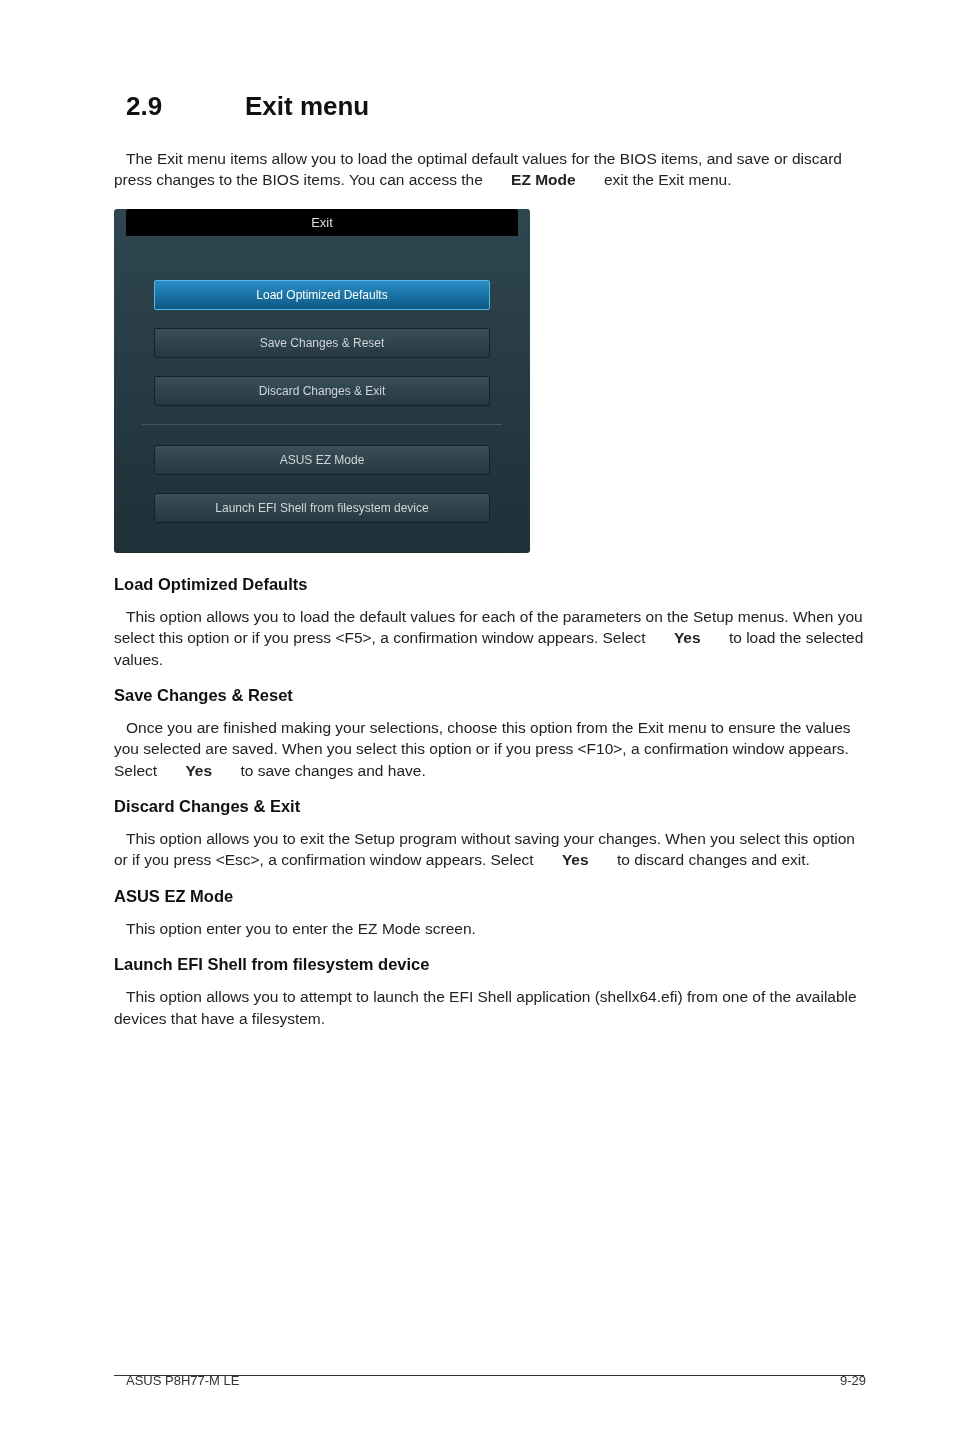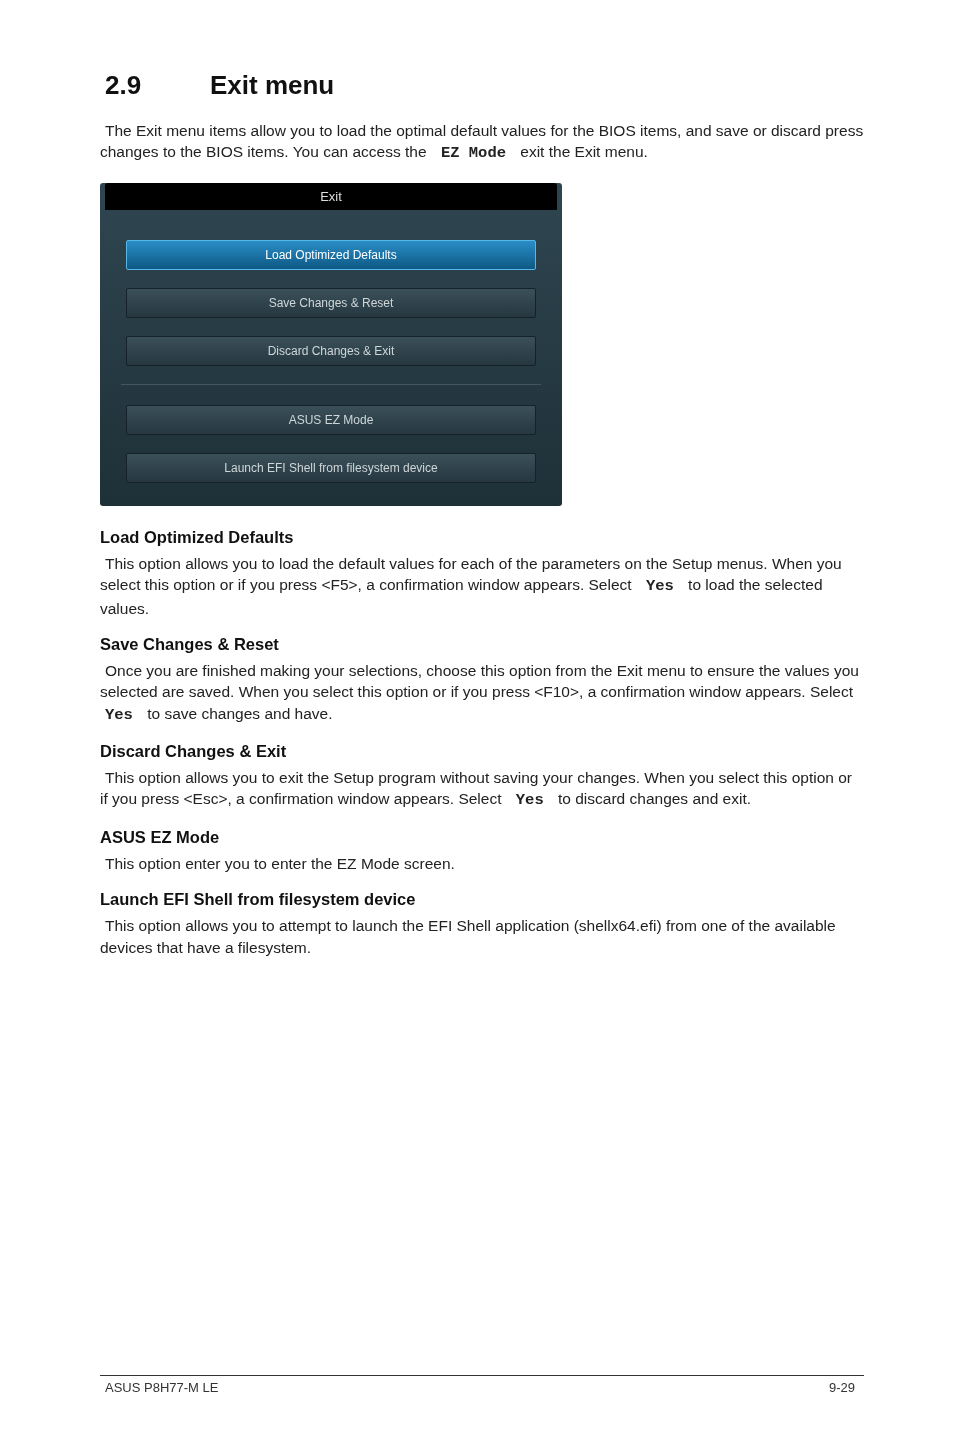--- a/index.html
+++ b/index.html
@@ -1,15 +1,15 @@
 <!DOCTYPE html>
 <html><head>
 <meta charset="utf-8">
 <style>
-  * { margin: 5px; padding: 0; box-sizing: border-box; }
+  * { margin: 12px; padding: 0; box-sizing: border-box; }
   body {
     font-family: Arial, Helvetica, sans-serif;
     background: #ffffff;
     color: #222;
     width: 954px;
     margin: 0 auto;
     padding: 55px 90px 30px 90px;
     position: relative;
     min-height: 1438px;
   }
@@ -23,21 +23,21 @@
     display: inline-block;
     width: 95px;
   }
   p.intro {
     font-size: 15.5px;
     line-height: 1.38;
     margin-bottom: 18px;
     color: #222;
   }
   .bios-panel {
-    width: 462px;
+    width: 416px;
     background: linear-gradient(#2f4650, #1e3038);
     border-radius: 3px;
     padding-bottom: 18px;
     margin-bottom: 22px;
   }
   .bios-header {
     background: #000;
     color: #ddd;
     font-size: 13px;
     text-align: center;
@@ -84,28 +84,28 @@
     border: none;
     border-top: 1.5px solid #333;
     position: absolute;
     left: 90px;
     right: 90px;
     bottom: 62px;
   }
   .footer {
     position: absolute;
     left: 90px;
-    right: 94px;
+    right: 76px;
     bottom: 38px;
     font-size: 13px;
     color: #333;
     display: flex;
     justify-content: space-between;
   }
-  strong { font-weight: bold; font-family: Liberation Mono, monospace; }
+  strong { font-weight: bold; }
 </style>
 </head>
 <body>
 
 <h1 class="section-title">
   <span class="secnum">2.9</span><span>Exit menu</span>
 </h1>
 
 <p class="intro">
   <span>The Exit menu items allow you to load the optimal default values for the BIOS items, and save or discard press changes to the BIOS items. You can access the </span><strong>EZ Mode</strong><span> exit the Exit menu.</span>

